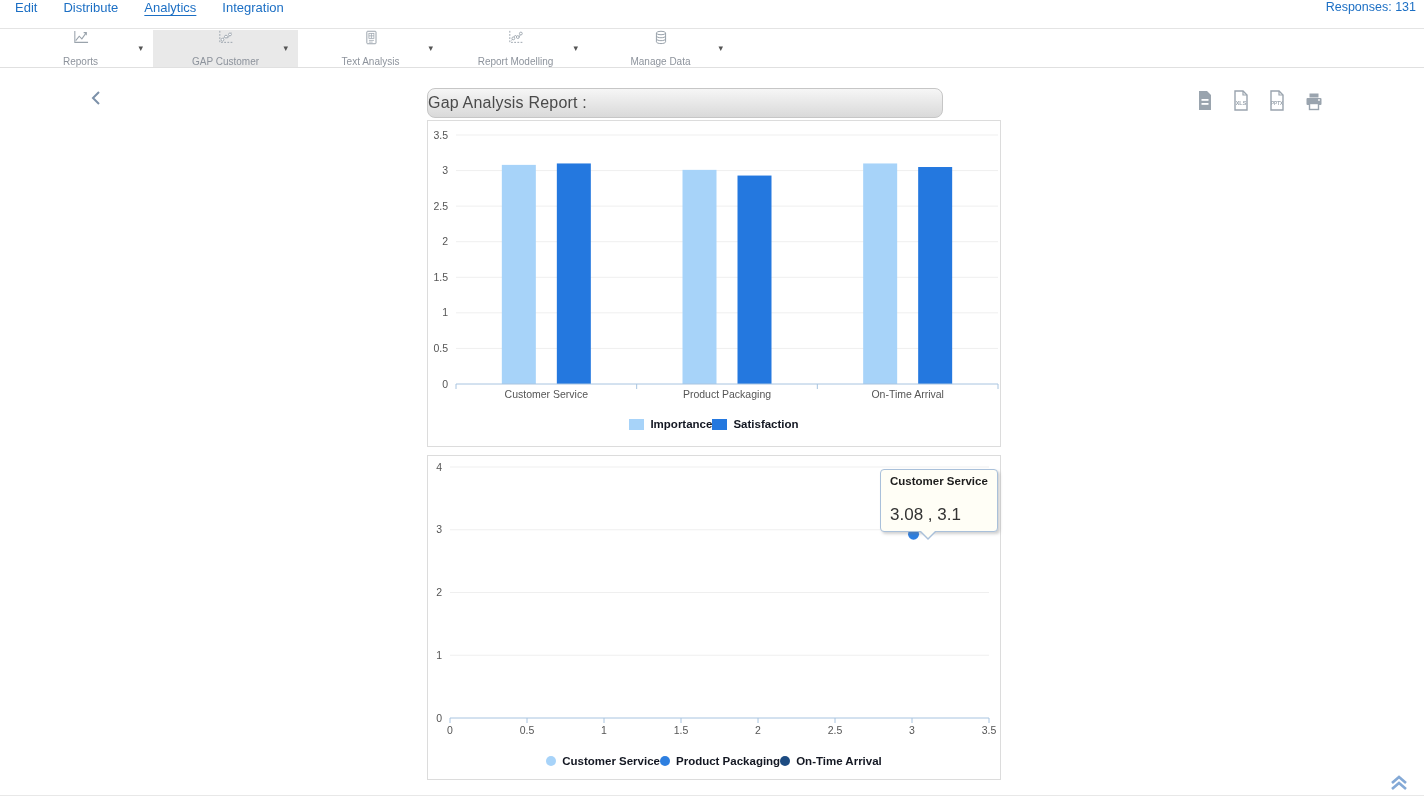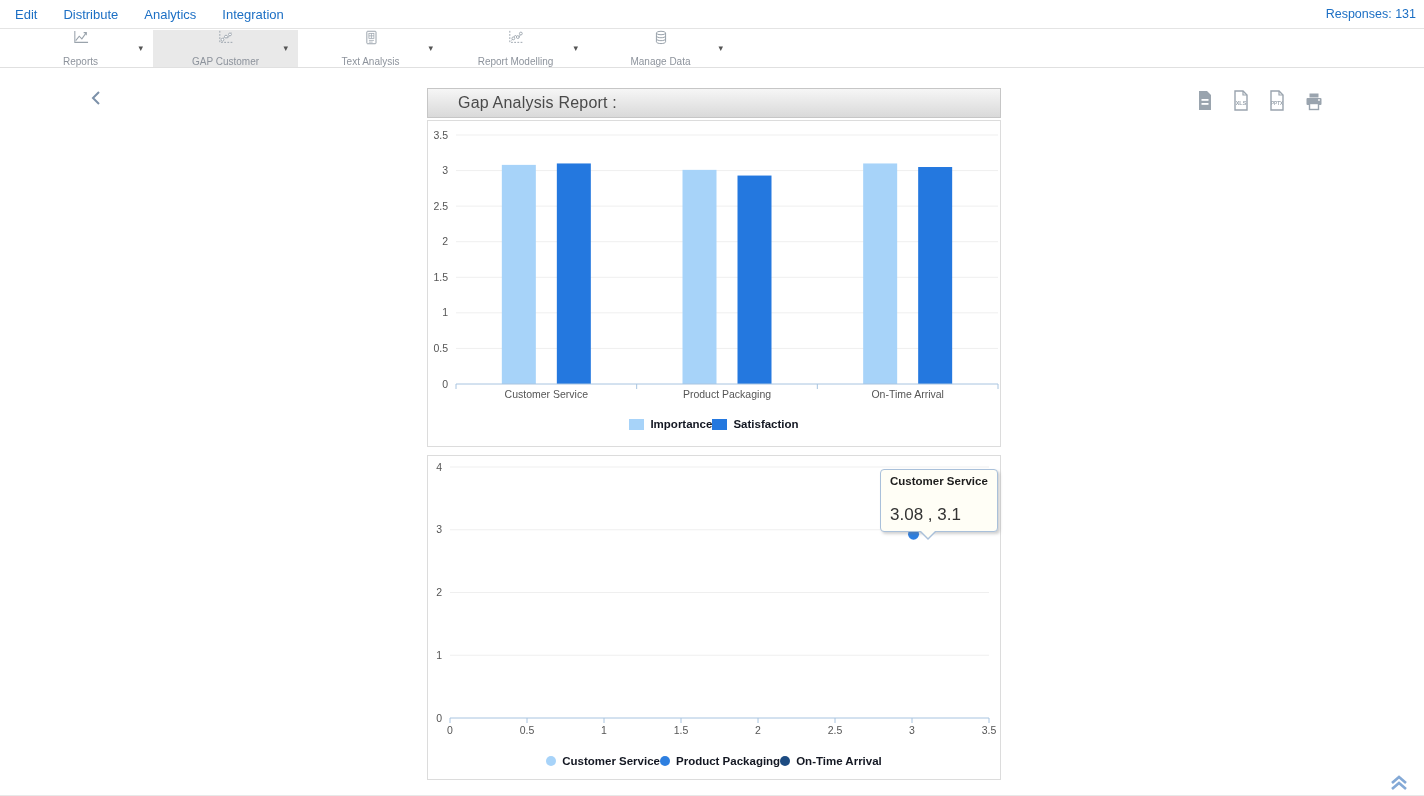--- a/index.html
+++ b/index.html
@@ -1,33 +1,33 @@
 <!DOCTYPE html>
 <html><head>
 <meta charset="utf-8">
 <style>
   html,body{margin:0;padding:0}
   body{width:1424px;height:796px;position:relative;font-family:"Liberation Sans",sans-serif;background:#fff;overflow:hidden}
 
   
-  .topnav{position:absolute;top:0;left:0;right:0;height:29px;border-bottom:1px solid #e4e4e4;display:flex;align-items:center;gap:26px;padding:0 8px 0 15px;box-sizing:border-box}
+  .topnav{position:absolute;top:0;left:0;right:0;height:29px;border-bottom:1px solid #e4e4e4;display:flex;align-items:flex-start;gap:26px;padding:0 8px 0 15px;box-sizing:border-box}
   .topnav .nav-item{color:#1C6FC4;font-size:13px;cursor:pointer}
-  .topnav .nav-item.active{text-underline-offset:3px}
+  .topnav .nav-item.active{text-decoration:underline;text-underline-offset:3px}
   .responses{margin-left:auto;color:#1C6FC4;font-size:12.5px}
 
   
   .toolbar{position:absolute;top:30px;left:0;right:0;height:37px;border-bottom:1px solid #e0e0e0;display:flex;padding-left:8px;background:#fff}
   .tab{width:145px;position:relative;display:flex;flex-direction:column;align-items:center;justify-content:center;cursor:pointer}
   .tab.active{background:#E9E9E9}
   .tab-label{font-size:10px;color:#8D939C;margin-top:11px;white-space:nowrap}
   .tab-caret{position:absolute;right:10px;top:50%;transform:translateY(-58%);font-size:9px;color:#555}
 
   .back-btn{position:absolute;left:90px;top:90px;width:20px;height:20px;cursor:pointer}
 
-  .report-header{position:absolute;left:427px;top:88px;width:574px;height:30px;box-sizing:border-box;border:1px solid #C6C6C6;border-radius:0;background:linear-gradient(#F6F6F6,#D9D9D9);line-height:28px;padding-left:30px;font-size:16px;color:#4A4A4A;font-weight:500;letter-spacing:.2px}
+  .report-header{position:absolute;left:427px;top:88px;width:516px;height:30px;box-sizing:border-box;border:1px solid #C6C6C6;border-radius:8px;background:linear-gradient(#F6F6F6,#D9D9D9);line-height:28px;padding-left:0;font-size:16px;color:#4A4A4A;font-weight:500;letter-spacing:.2px}
 
   .export-row{position:absolute;left:1196px;top:90px;display:flex;gap:18px;align-items:center}
   .export-row .eicon{cursor:pointer;display:block}
 
   .panel{position:absolute;left:427px;width:574px;background:#fff;border:1px solid #DCDCDC;box-sizing:border-box}
   #bar-panel{top:120px;height:327px}
   #scatter-panel{top:455px;height:325px}
   .panel svg{display:block}
   svg text{font-family:"Liberation Sans",sans-serif}
   .tick-label{font-size:10.5px;fill:#555}

